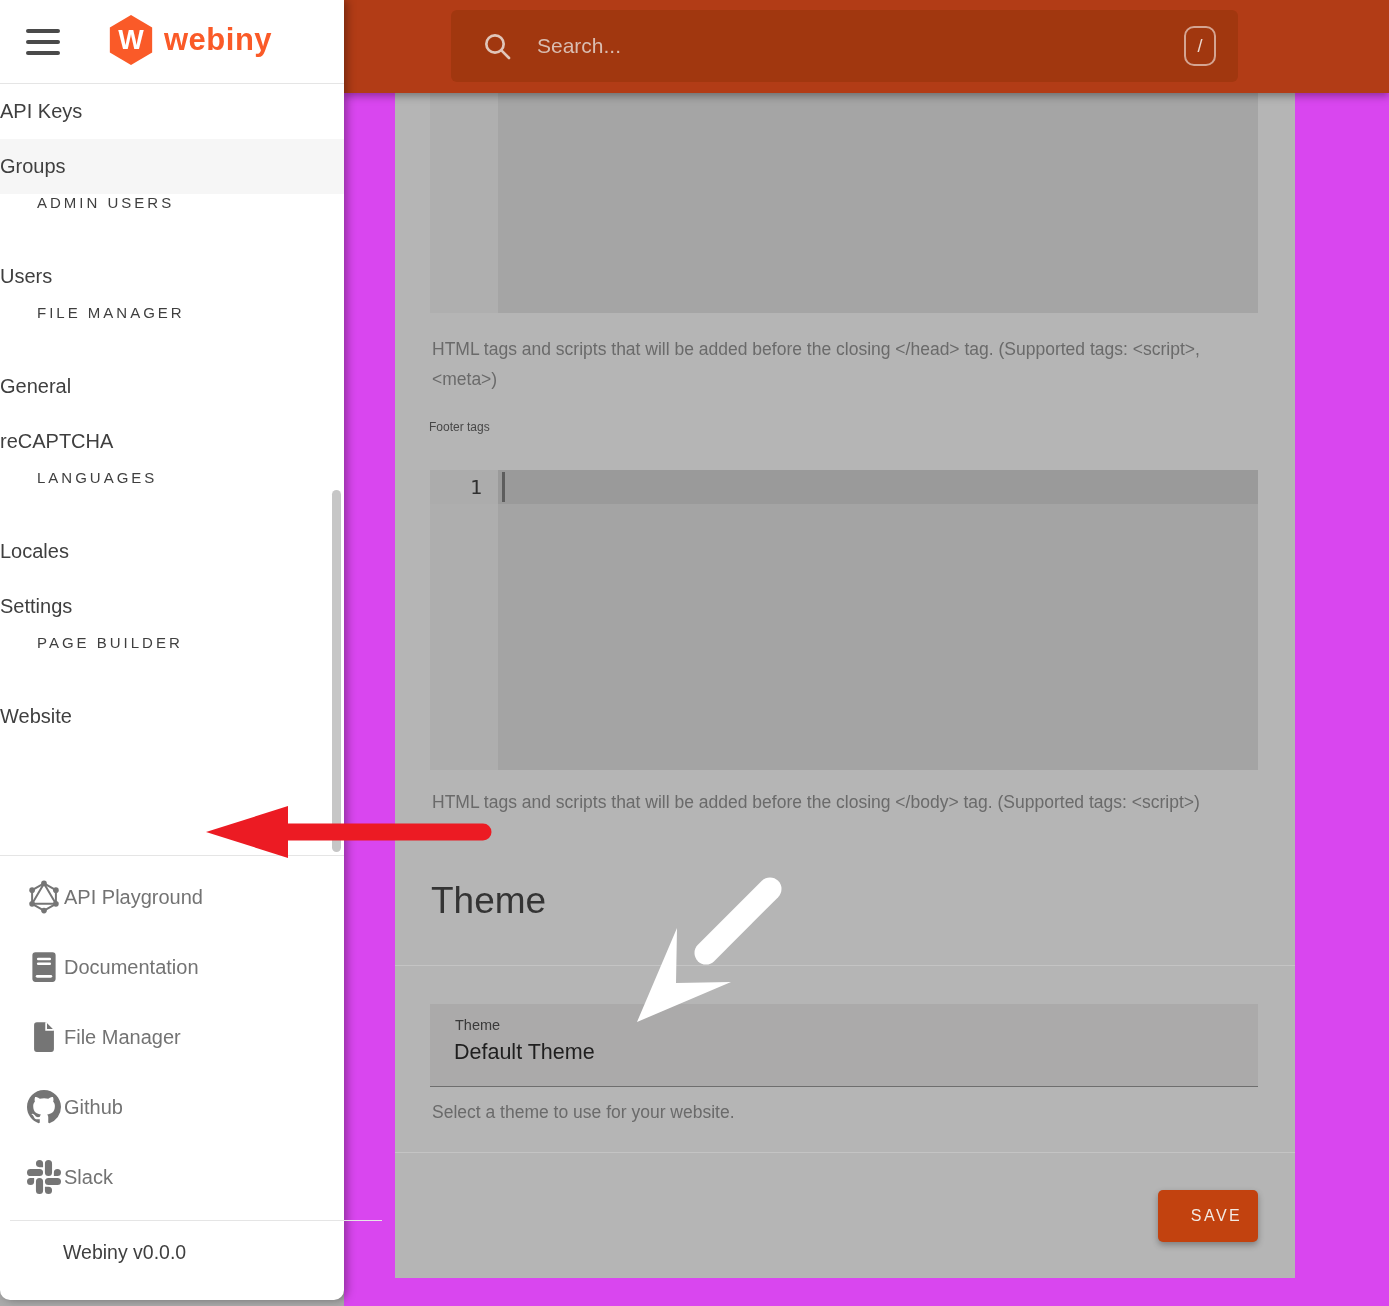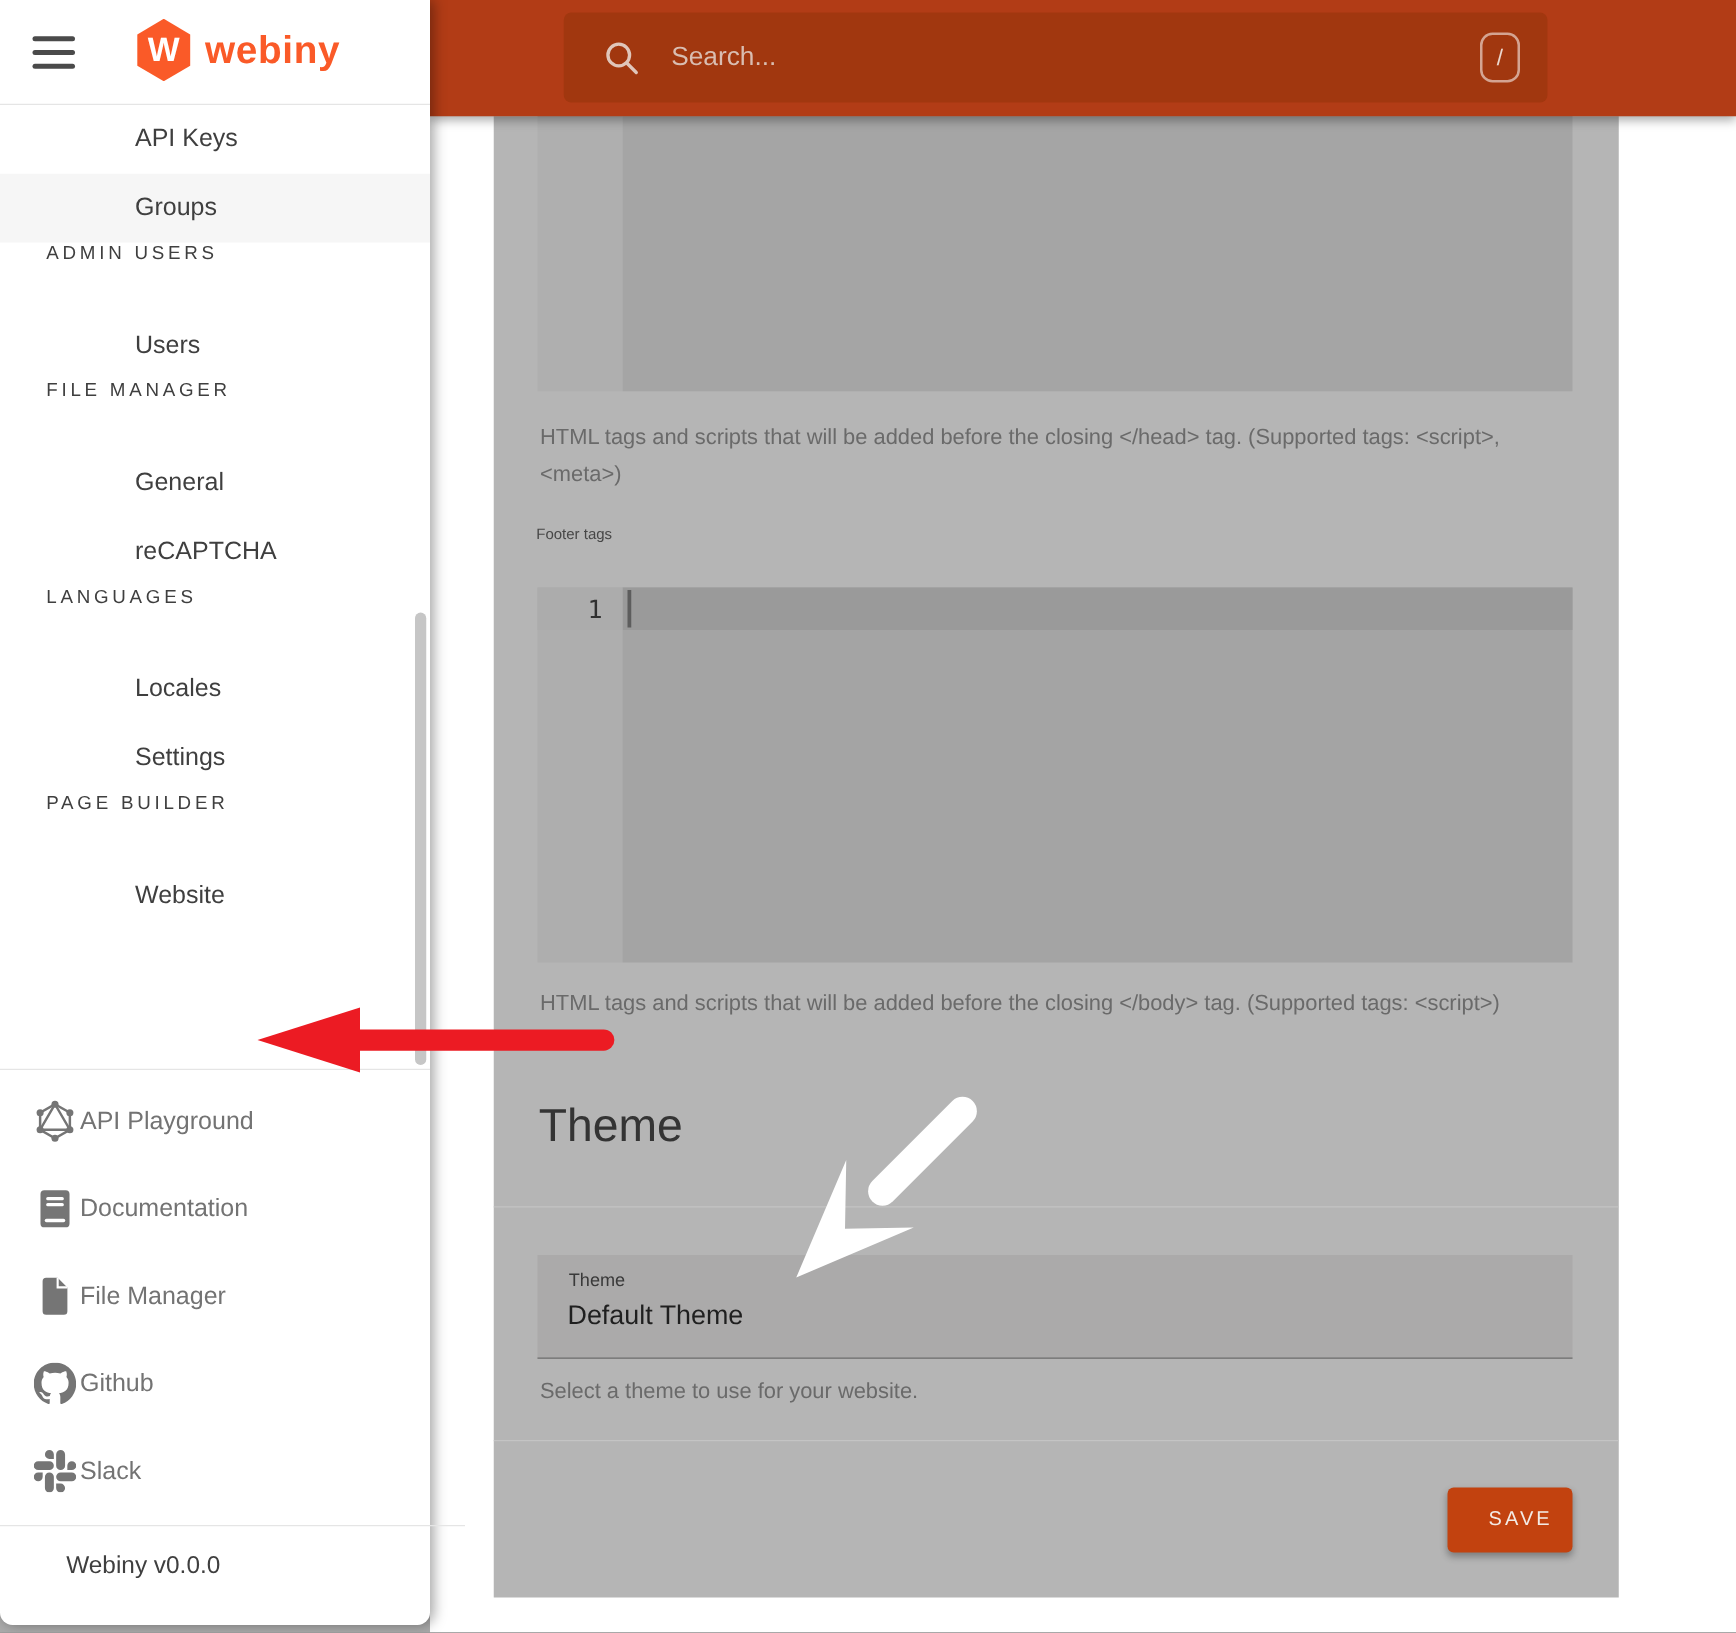--- a/index.html
+++ b/index.html
@@ -1,21 +1,21 @@
 <!DOCTYPE html>
 <html><head>
 <meta charset="utf-8">
 <style>
   html,body{margin:0;padding:0;background:#8f8f8f;}
   .stage{
     position:relative;width:1389px;height:1306px;overflow:hidden;
     font-family:"Liberation Sans",sans-serif;background:#ABABAB;
   }
   
-  .main{position:absolute;left:344px;top:0;width:1045px;height:1306px;background:#ffffff;}
+  .main{position:absolute;left:344px;top:0;width:1045px;height:1306px;background:#d946ef;}
   .main-header{
     position:absolute;left:0;top:0;width:1045px;height:93px;background:#B23C16;
     box-shadow:0 3px 8px rgba(0,0,0,.35);z-index:2;
   }
   .search-bar{
     position:absolute;left:107px;top:10px;width:787px;height:72px;
     background:#A1370F;border-radius:6px;display:flex;align-items:center;
   }
   .search-icon-box{width:32px;height:32px;margin-left:30px;flex:0 0 auto;}
   .search-input{
@@ -65,31 +65,31 @@
   .hamburger{position:absolute;left:26px;top:29px;width:34px;height:26px;cursor:pointer;}
   .hamburger span{display:block;width:34px;height:4px;background:#4A4A4A;border-radius:2px;margin-bottom:7px;}
   .logo{position:absolute;left:108px;top:15px;display:flex;align-items:center;cursor:pointer;}
   .logo-hex{
     width:46px;height:50px;background:#FA5A28;display:flex;align-items:center;justify-content:center;
     clip-path:polygon(50% 0%,96% 25%,96% 75%,50% 100%,4% 75%,4% 25%);
   }
   .logo-hex span{color:#fff;font-size:27px;font-weight:bold;}
   .logo-word{margin-left:10px;color:#FA5A28;font-size:31px;font-weight:bold;letter-spacing:.5px;}
   .nav-list{position:absolute;left:0;top:84px;width:344px;}
-  .nav-link{height:55px;display:flex;align-items:center;padding-left:108px;box-sizing:border-box;
+  .nav-link{height:55px;display:flex;align-items:center;box-sizing:border-box;
     font-size:20px;color:#3F3F3F;cursor:pointer;}
   .nav-link.active{background:#F6F6F6;}
   .nav-section{height:55px;display:flex;align-items:flex-start;padding-left:37px;box-sizing:border-box;
     font-size:15px;letter-spacing:3px;color:#3F3F3F;}
   .nav-divider{position:absolute;left:0;top:855px;width:344px;height:1px;background:#E5E5E5;}
   .footer-list{position:absolute;left:0;top:862px;width:344px;}
   .footer-item{height:70px;display:flex;align-items:center;cursor:pointer;}
   .footer-icon{width:40px;margin-left:24px;display:flex;align-items:center;justify-content:center;flex:0 0 auto;}
   .footer-label{font-size:20px;color:#737373;}
-  .version-box{position:absolute;left:0;top:1220px;width:344px;border-top:1px solid #E5E5E5;padding-left:28px;}
+  .version-box{position:absolute;left:10px;top:1220px;width:344px;border-top:1px solid #E5E5E5;padding-left:28px;}
   .version-text{margin:20px 0 0 25px;font-size:19.5px;color:#3F3F3F;}
   .side-scroll-thumb{position:absolute;left:332px;top:490px;width:9px;height:362px;border-radius:5px;background:#C6C6C6;cursor:grab;}
   
   .annotations{position:absolute;left:0;top:0;width:1389px;height:1306px;z-index:20;pointer-events:none;}
   .icon-svg{display:block;}
   .hidden-defs{position:absolute;width:0;height:0;overflow:hidden;}
 </style>
 </head>
 <body>
 

